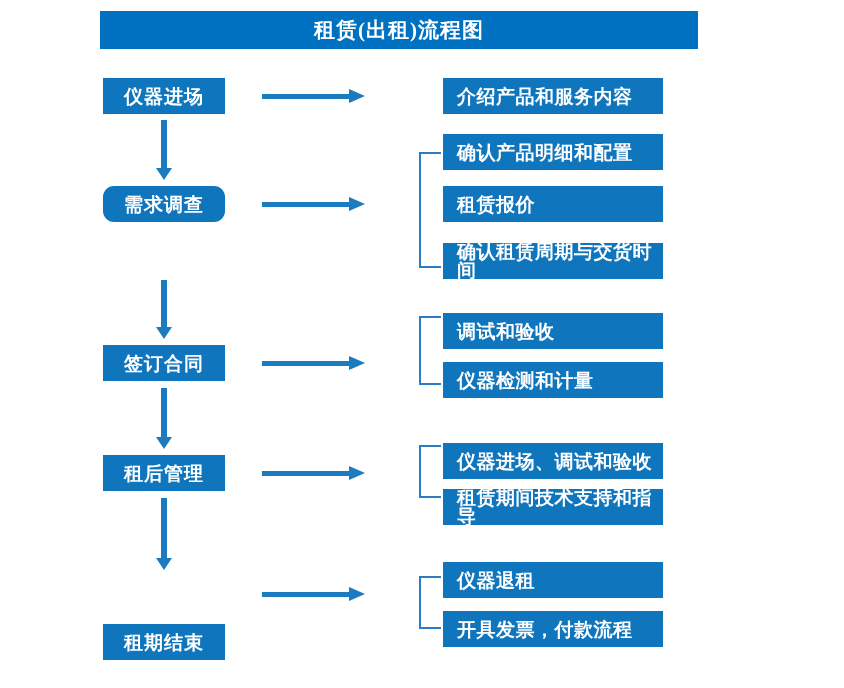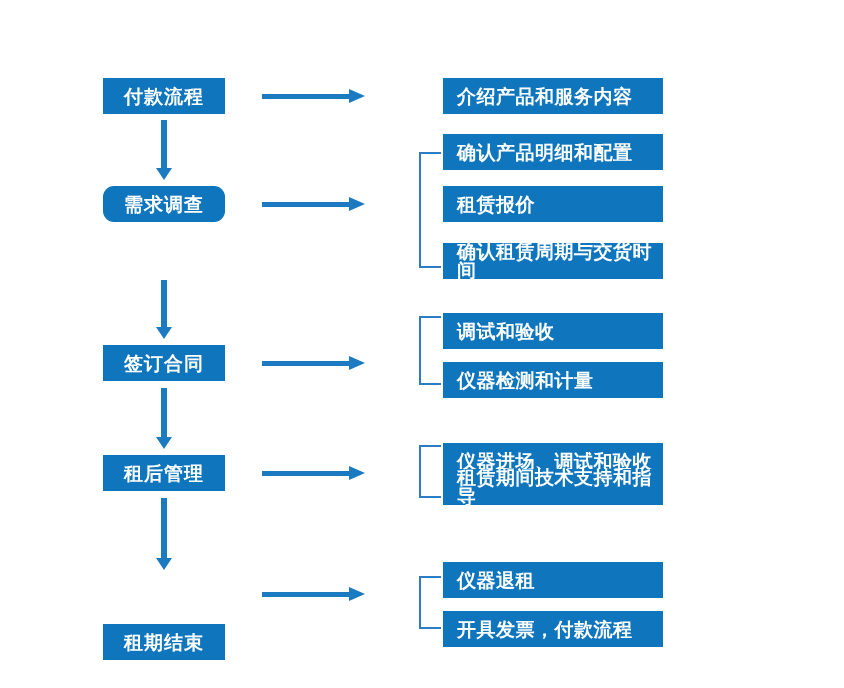--- a/index.html
+++ b/index.html
@@ -132,22 +132,23 @@
     border-top: 2px solid #2b7cc4;
     border-bottom: 2px solid #2b7cc4;
     box-sizing: border-box;
   }
 </style>
 </head>
 <body>
 
 <div id="flowchart">
 
-
-  <div class="stage-box" style="top:78px;">付款流程</div>
+  <div class="title-bar">租赁(出租)流程图</div>
+
+  <div class="stage-box" style="top:78px;">仪器进场</div>
 
   <div class="stage-box" style="top:186px;border-radius:11px;">需求调查</div>
 
   <div class="stage-box" style="top:345px;">签订合同</div>
 
   <div class="stage-box" style="top:455px;">租后管理</div>
 
   <div class="stage-box" style="top:576px;margin-top:48px;">租期结束</div>
 
   <div class="v-arrow" style="top:120px; height:60px;">
@@ -210,19 +211,19 @@
   <div class="detail-box" style="top:186px;">租赁报价</div>
 
   <div class="detail-box" style="top:243px;">确认租赁周期与交货时间</div>
 
   <div class="detail-box" style="top:313px;">调试和验收</div>
 
   <div class="detail-box" style="top:362px;">仪器检测和计量</div>
 
   <div class="detail-box" style="top:423px;margin-top:20px;">仪器进场、调试和验收</div>
 
-  <div class="detail-box" style="top:469px;">租赁期间技术支持和指导</div>
+  <div class="detail-box" style="top:489px;">租赁期间技术支持和指导</div>
 
   <div class="detail-box" style="top:562px;">仪器退租</div>
 
   <div class="detail-box" style="top:611px;">开具发票，付款流程</div>
 
 </div>
 
 </body></html>

